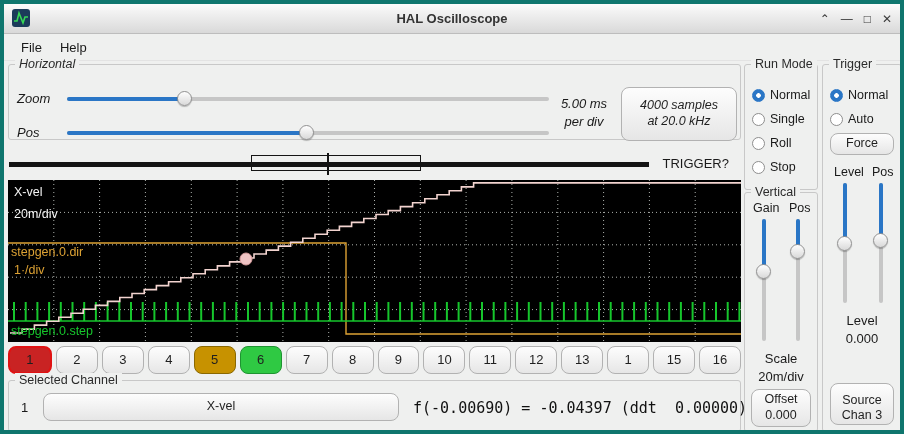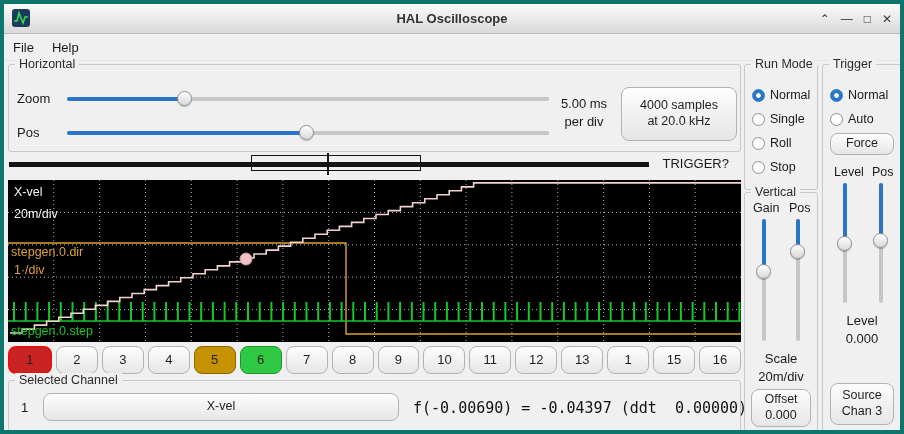--- a/index.html
+++ b/index.html
@@ -9,21 +9,21 @@
   
   .titlebar{position:absolute;left:0;top:0;width:100%;height:30px;
             background:linear-gradient(#fbfbfb,#d9d9d9);border-bottom:1px solid #bdbdbd;box-sizing:border-box;}
   .title{position:absolute;left:0;right:0;top:7px;text-align:center;font-weight:bold;color:#333;}
   .app-icon{position:absolute;left:8px;top:5px;width:18px;height:18px;}
   .winbtns{position:absolute;right:8px;top:0;height:30px;display:flex;align-items:center;gap:11px;
            color:#3c3c3c;font-size:12px;}
   .winbtn{cursor:default;line-height:1;}
   
   .menubar{position:absolute;left:0;top:30px;width:100%;height:27px;display:flex;align-items:center;
-           padding-left:0;box-sizing:border-box;border-bottom:1px solid #e3e3e3;}
+           padding-left:8px;box-sizing:border-box;border-bottom:1px solid #e3e3e3;}
   .menu-item{padding:4px 9px;}
   
   .group{position:absolute;border:1px solid #c8c8c8;border-radius:3px;box-sizing:border-box;}
   .glabel{position:absolute;top:-8px;left:6px;background:#eff0ef;padding:0 4px;font-size:12.5px;color:#2b2b2b;}
   
   .hslider{position:absolute;height:15px;}
   .htrack{position:absolute;top:5.5px;left:0;right:0;height:4px;background:#c6c6c6;border-radius:2px;}
   .hfill{position:absolute;top:5.5px;left:0;height:4px;background:var(--accent);border-radius:2px;}
   .hthumb{position:absolute;top:0;width:15px;height:15px;border-radius:50%;
           background:linear-gradient(#fefefe,#d9d9d9);border:1px solid #919191;box-sizing:border-box;
@@ -86,21 +86,21 @@
       <span class="winbtn">□</span>
       <span class="winbtn">✕</span>
     </div>
   </div>
 
   <div class="menubar">
     <span class="menu-item">File</span>
     <span class="menu-item">Help</span>
   </div>
 
-  <div class="group" style="left:4px;top:60px;width:733px;height:88px;">
+  <div class="group" style="left:4px;top:60px;width:733px;height:76px;font-style:italic;">
     <span class="glabel">Horizontal</span>
     <span class="statictext" style="left:8px;top:26px;">Zoom</span>
     <div class="hslider" style="left:58px;top:26px;width:482px;">
       <span class="htrack"></span>
       <span class="hfill" style="width:117px;"></span>
       <span class="hthumb" style="left:110px;"></span>
     </div>
     <span class="statictext" style="left:8px;top:60px;">Pos</span>
     <div class="hslider" style="left:58px;top:60px;width:482px;">
       <span class="htrack"></span>
@@ -308,19 +308,19 @@
       <span class="vfill" style="height:60px;"></span>
       <span class="vthumb" style="top:53px;"></span>
     </div>
     <div class="vslider" style="left:50px;top:118px;height:120px;">
       <span class="vtrack"></span>
       <span class="vfill" style="height:57px;"></span>
       <span class="vthumb" style="top:50px;"></span>
     </div>
     <span class="statictext center" style="left:0;top:248px;width:78px;">Level</span>
     <span class="statictext center" style="left:0;top:266px;width:78px;">0.000</span>
-    <div class="btn" style="left:7px;top:318px;width:64px;height:42px;">
+    <div class="btn" style="left:7px;top:318px;width:64px;height:42px;justify-content:flex-end;">
       <span>Source</span>
       <span>Chan 3</span>
     </div>
   </div>
 
 </div>
 
 </body></html>

